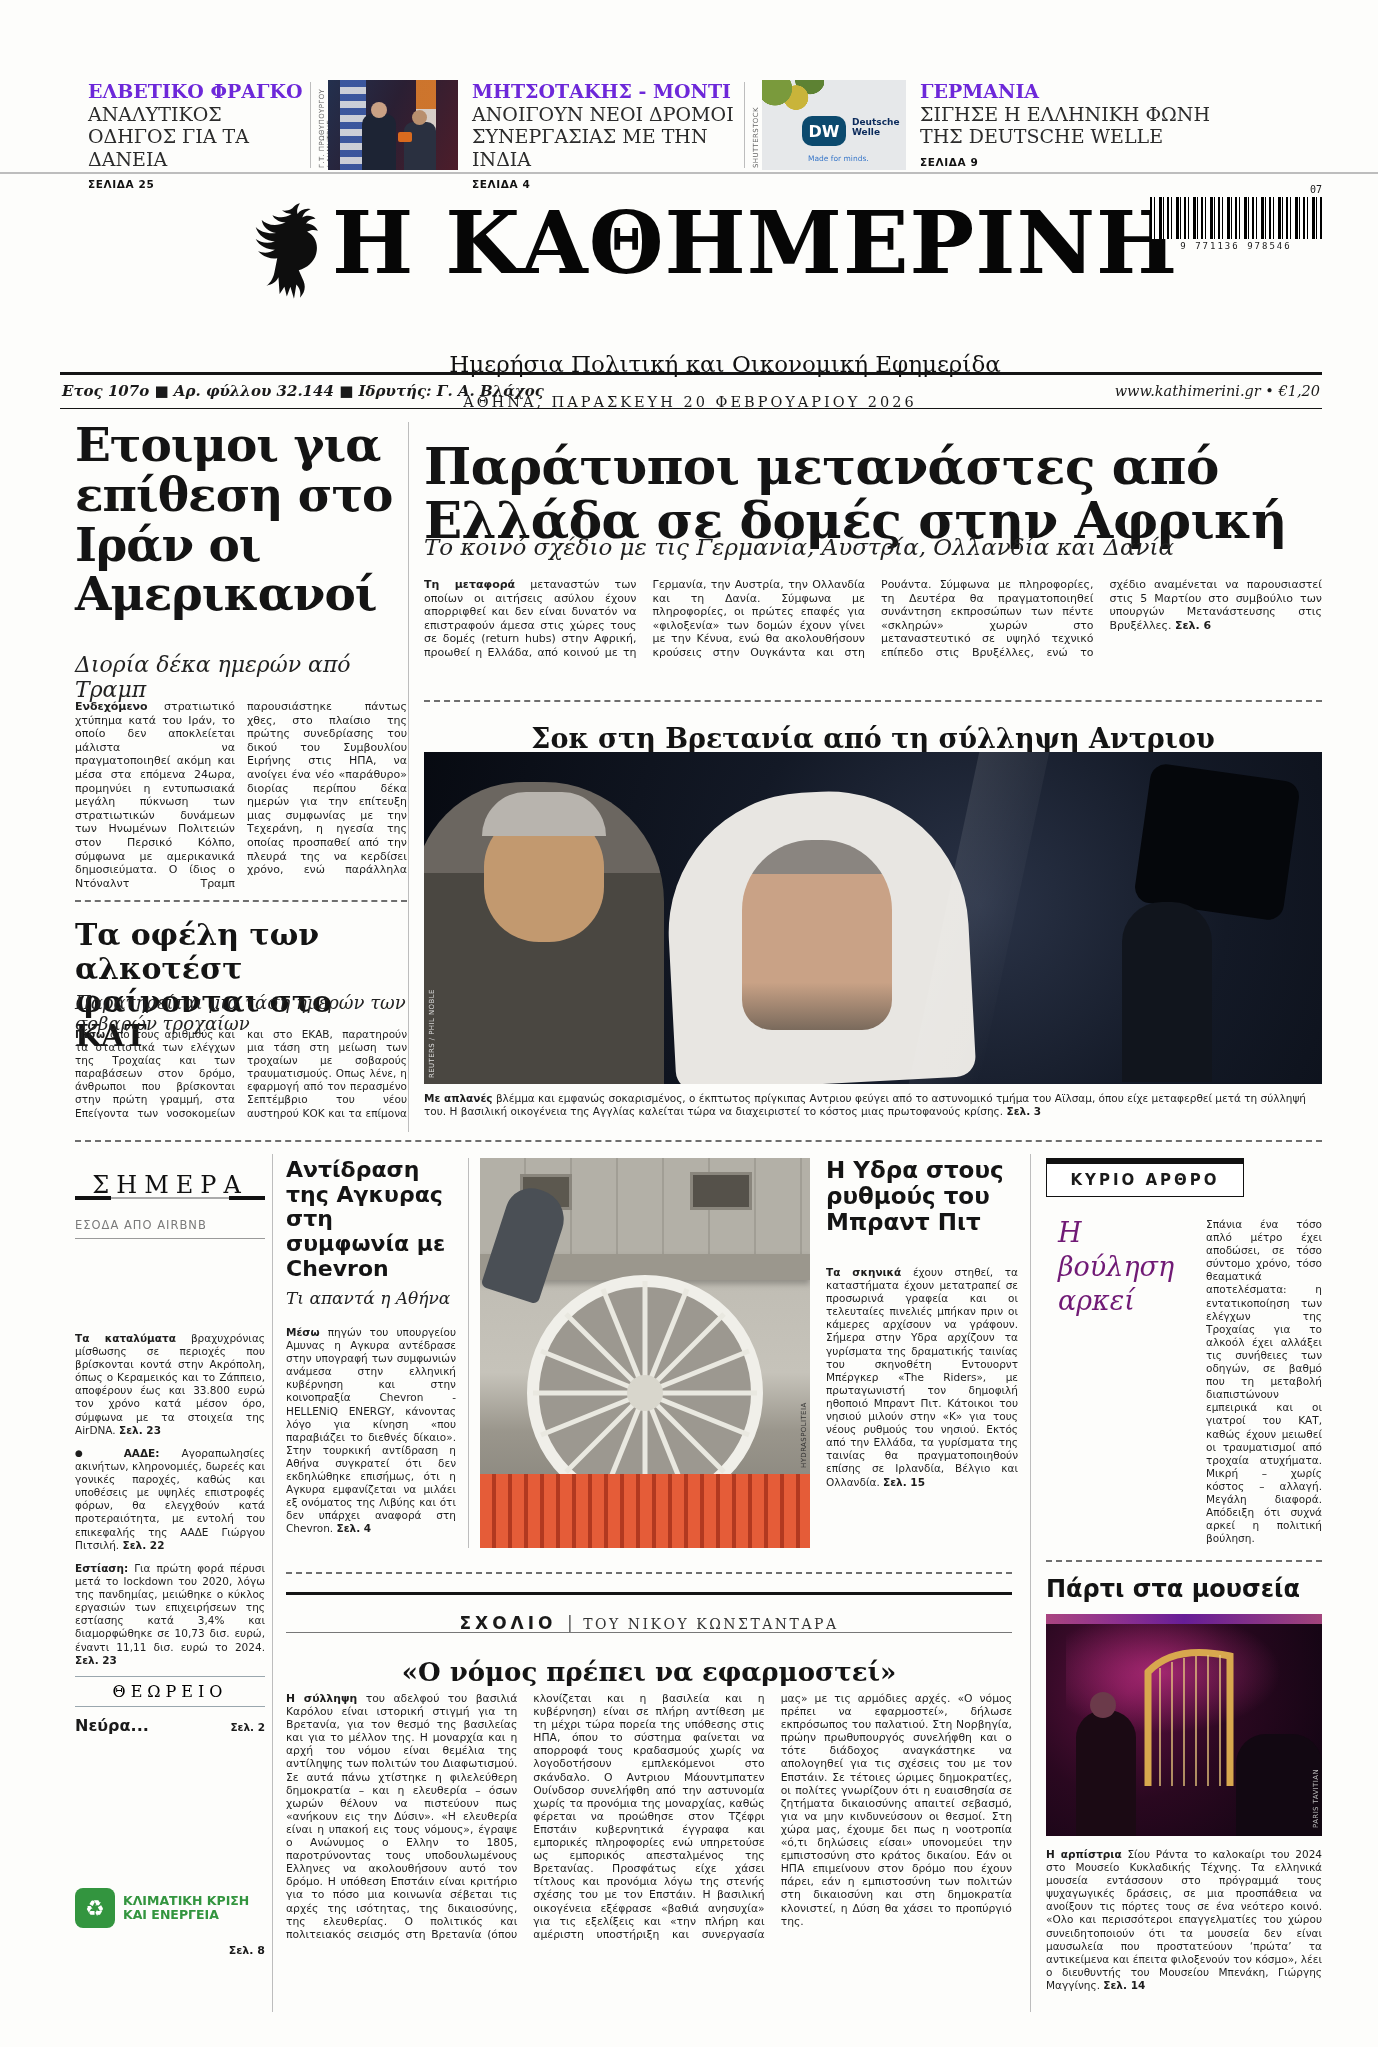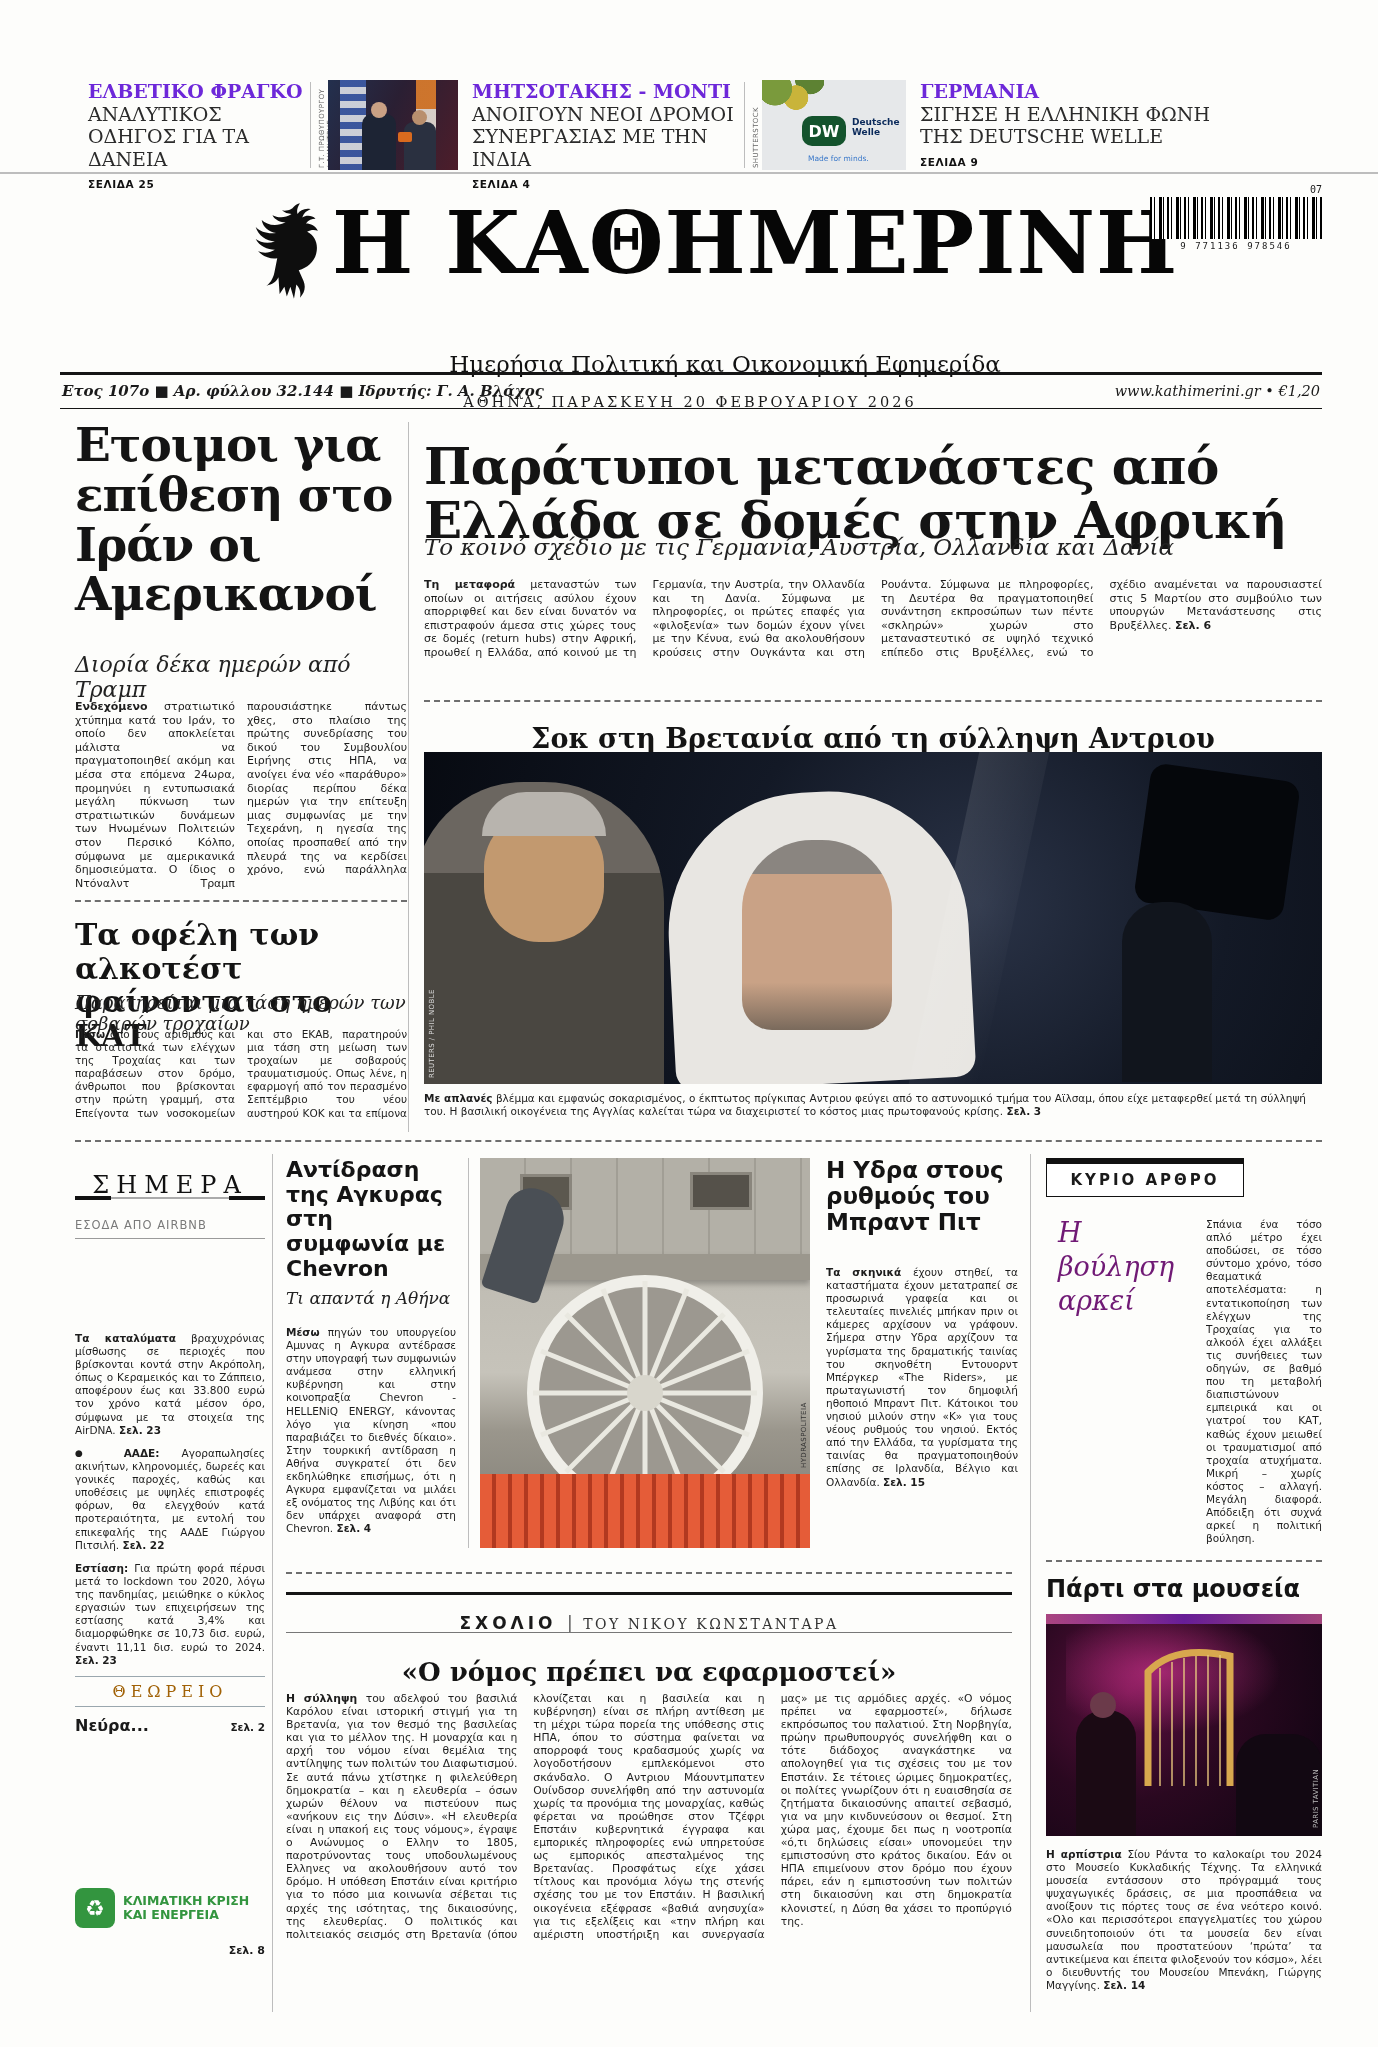--- a/index.html
+++ b/index.html
@@ -40,40 +40,40 @@
   .h2-serif{font-family:"DejaVu Serif","Liberation Serif",serif;font-weight:bold;font-size:30px;line-height:1.12;color:#141414;}
   .photo-title{font-family:"DejaVu Serif","Liberation Serif",serif;font-weight:bold;font-size:27px;color:#141414;}
   .h3-sans{font-weight:bold;line-height:1.12;color:#141414;}
   
   .simera-title{font-family:"DejaVu Serif","Liberation Serif",serif;font-size:24px;letter-spacing:7px;color:#111;}
   .segbar{display:flex;height:4px;}
   .segbar .b{background:#111;width:36px;}
   .segbar .g{background:#aaa;flex:1;height:2px;margin-top:1px;}
   .sb-kicker{font-size:11.5px;letter-spacing:1px;color:#7a7a7a;border-bottom:1px solid #9a9a9a;padding-bottom:6px;}
   .bullet::before{content:"● ";font-size:9px;vertical-align:1px;}
-  .theoreio{color:#a16207;font-family:"DejaVu Serif","Liberation Serif",serif;letter-spacing:5px;font-size:16px;text-align:center;
+  .theoreio{color:#000000;font-family:"DejaVu Serif","Liberation Serif",serif;letter-spacing:5px;font-size:16px;text-align:center;
             border-top:1px solid #9aa7ae;border-bottom:1px solid #9aa7ae;padding:5px 0;}
   .climate-box{display:flex;align-items:center;gap:8px;}
   .climate-icon{width:40px;height:40px;background:#33953f;border-radius:8px;color:#fff;font-size:22px;display:flex;align-items:center;justify-content:center;}
   .climate-label{color:#33953f;font-weight:bold;font-size:12.5px;line-height:1.15;}
   
   .kyrio-head{border:1.5px solid #111;border-top:6px solid #111;font-weight:bold;font-size:15px;letter-spacing:3px;
               text-align:center;padding:7px 0;background:#fff;}
   .kyrio-title{font-family:"DejaVu Serif","Liberation Serif",serif;font-style:italic;font-size:27px;line-height:1.25;color:#701a75;}
   
   .sxolio-label{font-weight:bold;font-size:17px;letter-spacing:4px;}
   .sxolio-author{font-family:"DejaVu Serif","Liberation Serif",serif;font-size:14px;letter-spacing:2.5px;color:#333;}
   .sxolio-headline{font-family:"DejaVu Serif","Liberation Serif",serif;font-weight:bold;font-size:26px;color:#141414;}
   .cols2{column-count:2;column-gap:12px;}
   .cols3{column-count:3;column-gap:16px;}
   .cols4{column-count:4;column-gap:16px;}
   
   .ph-mits{background:linear-gradient(115deg,#23304e 0%,#2a1f33 45%,#4d1d2a 100%);}
   .ph-dw{background:#e6e8ea;}
-  .dw-badge{background:#14532d;color:#fff;border-radius:10px;font-weight:bold;font-size:16px;
+  .dw-badge{background:#0c4a6e;color:#fff;border-radius:10px;font-weight:bold;font-size:16px;
             width:44px;height:30px;display:flex;align-items:center;justify-content:center;}
   .ph-andrew{background:radial-gradient(circle at 62% 46%,#2a3347 0%,#131926 42%,#070a11 100%);}
   .ph-hydra{background:linear-gradient(180deg,#b8b5ac 0%,#c6c3ba 55%,#9a968c 70%,#7d7a72 100%);}
   .ph-party{background:radial-gradient(circle at 30% 35%,#5e1040 0%,#2a0820 45%,#0d0410 100%);}
 </style>
 </head>
 <body>
 
 <div class="page">
 

